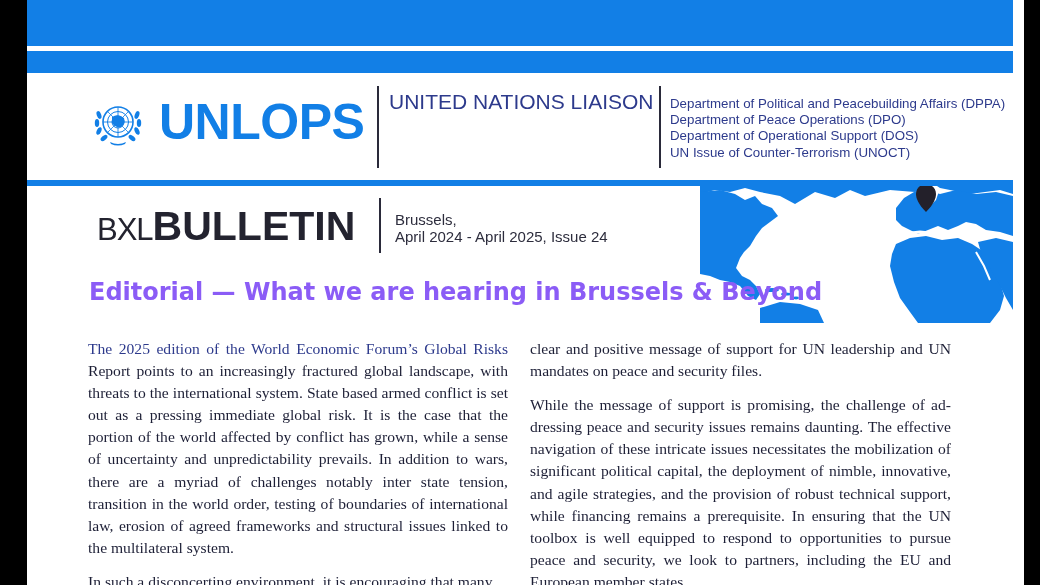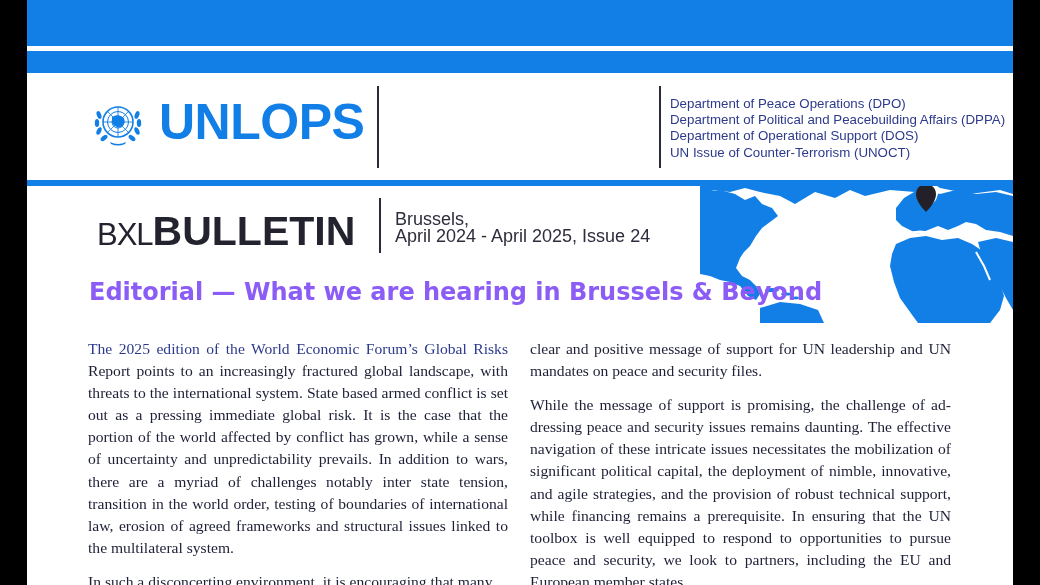--- a/index.html
+++ b/index.html
@@ -1,31 +1,31 @@
 <!DOCTYPE html>
 <html><head>
 <meta charset="utf-8">
 <style>
   html, body { margin:0; padding:0; }
   body { width:1040px; height:585px; background:#000; position:relative; overflow:hidden; }
-  .page { position:absolute; left:27px; top:0; width:986px; height:585px; background:#fff; overflow:hidden; }
+  .page { position:absolute; left:27px; top:0; width:986px; height:585px; background:#fff; overflow:hidden;padding-left:11px; }
   .band-top { position:absolute; left:0; top:0; width:986px; height:46px; background:#127FE6; }
   .band-mid { position:absolute; left:0; top:51px; width:986px; height:22px; background:#127FE6; }
   .band-line { position:absolute; left:0; top:180px; width:986px; height:6px; background:#127FE6; }
 
   .emblem { position:absolute; left:66px; top:101px; width:50px; height:46px; }
   .logo-word { position:absolute; left:132px; top:94px; font-family:"Liberation Sans", sans-serif; font-weight:bold; font-size:50px; color:#127FE6; letter-spacing:-0.5px; line-height:56px; }
   .vsep { position:absolute; width:2px; background:#2a2a3a; }
   .office { position:absolute; left:362px; top:90px; font-family:"Liberation Sans", sans-serif; font-size:21px; line-height:23px; color:#2d3a8c; }
   .depts { position:absolute; left:643px; top:96px; font-family:"Liberation Sans", sans-serif; font-size:13.3px; line-height:16.2px; color:#2d3a8c; }
 
-  .bxl { position:absolute; left:70px; top:202px; font-family:"Liberation Sans", sans-serif; color:#23232f; line-height:58px; white-space:nowrap; }
+  .bxl { position:absolute; left:70px; top:202px; font-family:"Liberation Sans", sans-serif; color:#23232f; line-height:48px; white-space:nowrap; }
   .bxl .light { font-size:31px; font-weight:normal; letter-spacing:-1px; }
   .bxl .bold { font-size:41px; font-weight:bold; letter-spacing:0px; }
-  .issue { position:absolute; left:368px; top:211px; font-family:"Liberation Sans", sans-serif; font-size:18px; line-height:17px; color:#2d2d3d; }
+  .issue { position:absolute; left:368px; top:211px; font-family:"Liberation Sans", sans-serif; font-size:15px; line-height:17px; color:#2d2d3d; }
 
   .map { position:absolute; left:673px; top:186px; width:313px; height:137px; }
   .title { position:absolute; left:62px; top:278px; font-family:"DejaVu Sans", sans-serif; font-weight:bold; font-size:24px; color:#8b5cf6; white-space:nowrap; letter-spacing:0px; }
 
   .col { position:absolute; font-family:"Liberation Serif", serif; font-size:15.6px; line-height:22.1px; color:#1d1f36; text-align:justify; }
   .col p { margin:12px 0 10px 0; }
   .col1 { left:61px; top:326px; width:420px; }
   .col2 { left:503px; top:326px; width:421px; }
   .first-line { color:#2d3a8c; }
 </style>
@@ -56,26 +56,27 @@
       <ellipse cx="46" cy="22" rx="2.2" ry="4"></ellipse>
       <ellipse cx="44" cy="30" rx="2.2" ry="4" transform="rotate(-25 44 30)"></ellipse>
       <ellipse cx="39" cy="37" rx="2.2" ry="4" transform="rotate(-50 39 37)"></ellipse>
       <path d="M17 41 q8 4 16 0 l-1 2 q-7 3 -14 0 z"></path>
     </g>
   </svg>
   <div class="logo-word">UNLOPS</div>
 
   <div class="vsep" style="left:350px; top:86px; height:82px;"></div>
   <div class="office">
+    <div>UNITED NATIONS LIAISON</div>
   </div>
 
   <div class="vsep" style="left:632px; top:86px; height:82px;"></div>
   <div class="depts">
+    <div>Department of Political and Peacebuilding Affairs (DPPA)</div>
     <div>Department of Peace Operations (DPO)</div>
-    <div>Department of Political and Peacebuilding Affairs (DPPA)</div>
     <div>Department of Operational Support (DOS)</div>
     <div>UN Issue of Counter-Terrorism (UNOCT)</div>
   </div>
 
   <div class="band-line"></div>
 
   <svg class="map" viewBox="0 0 313 137">
     <g fill="#127FE6">
 
       <path d="M0 0 H313 V8 L300 4 L270 8 L240 2 L215 6 L190 4 L165 10 L150 4 L135 12 L115 6 L95 18 L80 10 L60 6 L45 2 L30 6 L15 4 L0 8 Z"></path>

